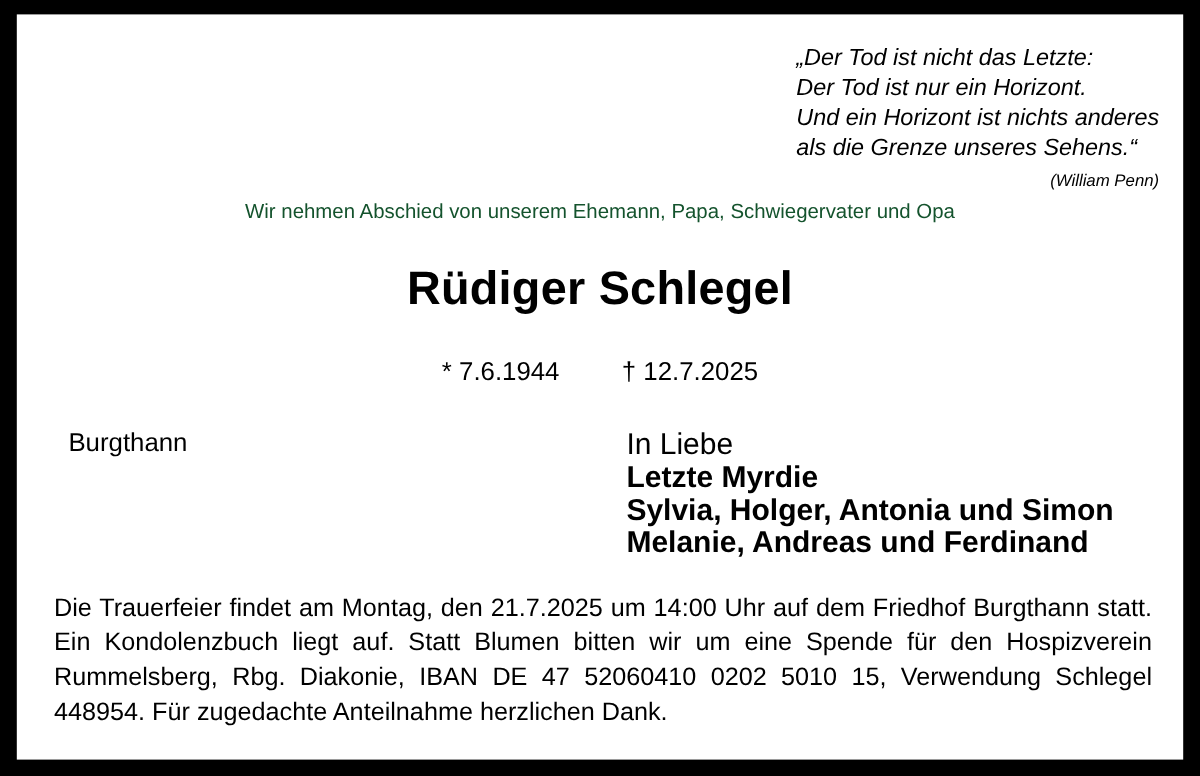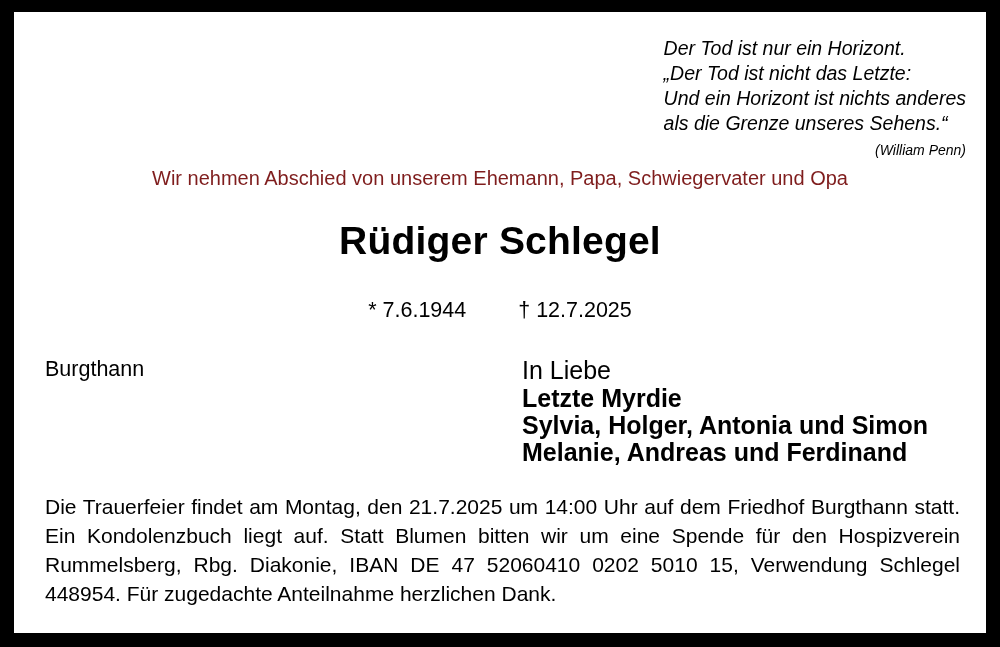--- a/index.html
+++ b/index.html
@@ -48,22 +48,22 @@
     font-size: 14px;
   }
 
   
   .intro {
     position: absolute;
     top: 155px;
     left: 0;
     right: 0;
     text-align: center;
-    font-size: 20px;
-    color: #7f1d1d;
+    font-size: 17px;
+    color: #14532d;
   }
 
   
   .name {
     position: absolute;
     top: 207px;
     left: 0;
     right: 0;
     text-align: center;
     font-size: 39px;
@@ -81,21 +81,21 @@
     text-align: center;
     font-size: 21.5px;
     color: #000000;
   }
   .dates .birth { margin-right: 46px; }
 
   
   .place {
     position: absolute;
     top: 345px;
-    left: 31px;
+    left: 43px;
     font-size: 21.5px;
     color: #000000;
   }
 
   
   .family {
     position: absolute;
     top: 345px;
     left: 508px;
     font-size: 25px;
@@ -124,22 +124,22 @@
   }
   .footer p { margin: 0; }
 </style>
 </head>
 <body>
 
 <div class="obituary">
   <div class="sheet">
 
     <div class="quote">
+      <div>„Der Tod ist nicht das Letzte:</div>
       <div>Der Tod ist nur ein Horizont.</div>
-      <div>„Der Tod ist nicht das Letzte:</div>
       <div>Und ein Horizont ist nichts anderes</div>
       <div>als die Grenze unseres Sehens.“</div>
       <span class="attribution">(William Penn)</span>
     </div>
 
     <div class="intro">Wir nehmen Abschied von unserem Ehemann, Papa, Schwiegervater und Opa</div>
 
     <div class="name">Rüdiger Schlegel</div>
 
     <div class="dates">

